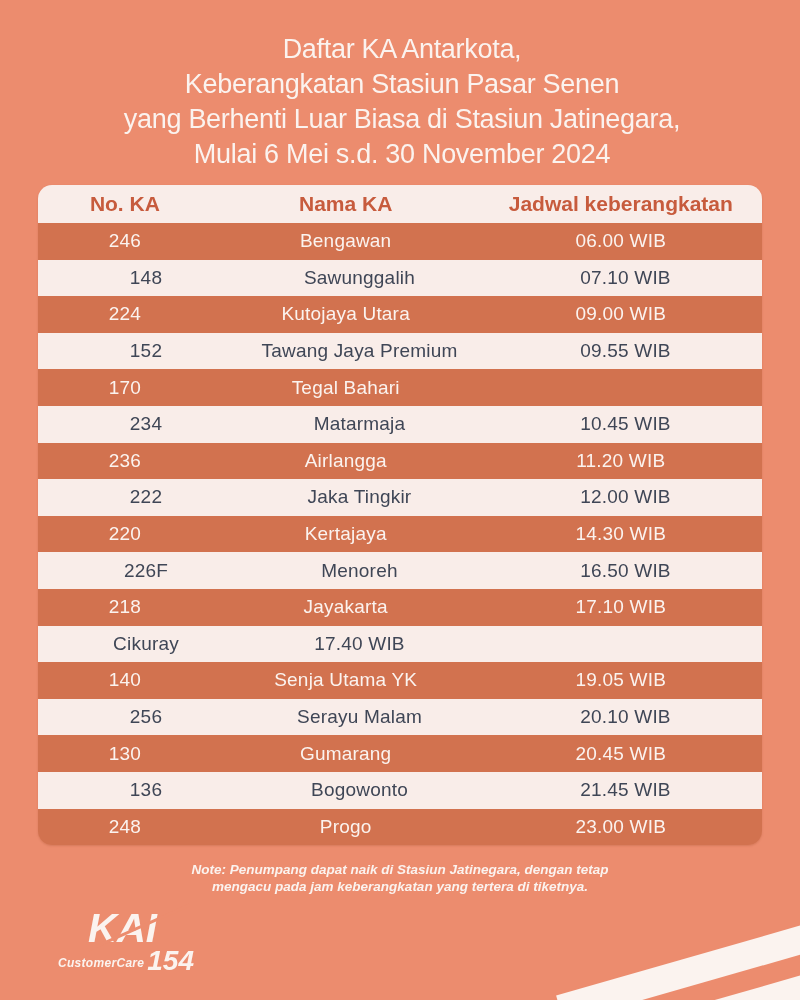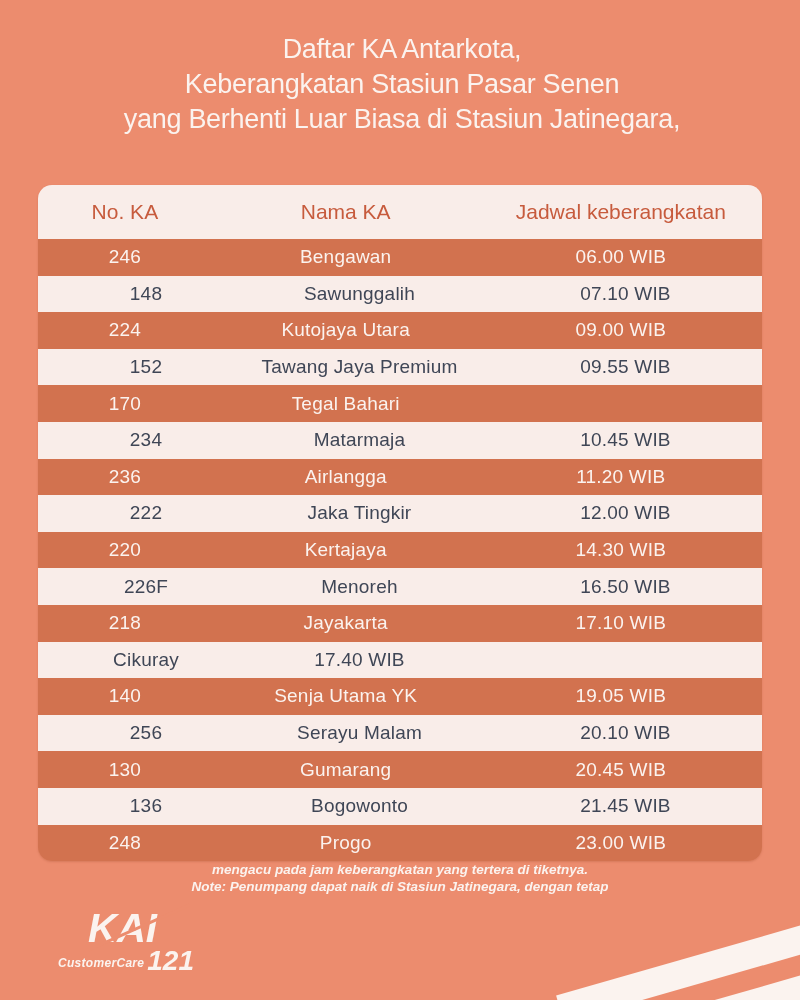--- a/index.html
+++ b/index.html
@@ -29,22 +29,22 @@
   .table{
     position:absolute;top:185px;left:38px;width:724px;
     border-radius:14px;overflow:hidden;
     box-shadow:0 1px 2px rgba(150,70,40,0.25);
   }
   .thead,.tr{
     display:grid;grid-template-columns:24% 37% 39%;
     align-items:center;text-align:center;
   }
   .thead{
-    height:54px;background:var(--row-light);
-    color:var(--header-text);font-weight:normal;font-size:21px;
+    height:38px;background:var(--row-light);
+    color:var(--header-text);font-weight:bold;font-size:21px;
   }
   .tr{height:36.6px;font-weight:normal;font-size:19px;letter-spacing:0.2px;}
   .tr.dark{background:var(--row-dark);color:var(--text-light);}
   .tr.light{background:var(--row-light);color:var(--text-dark);padding-left:24px;}
   .note{
     position:absolute;top:861px;left:0;right:0;
     text-align:center;color:var(--text-light);
     font-size:13.5px;font-weight:bold;font-style:italic;line-height:17px;
   }
   .logo{position:absolute;left:58px;top:910px;width:160px;color:var(--text-light);}
@@ -70,20 +70,21 @@
 </style>
 </head>
 <body>
 
 <div id="canvas">
 
   <div class="title">
     <div>Daftar KA Antarkota,</div>
     <div>Keberangkatan Stasiun Pasar Senen</div>
     <div>yang Berhenti Luar Biasa di Stasiun Jatinegara,</div>
+    <div>Mulai 6 Mei s.d. 30 November 2024</div>
   </div>
 
   <div class="table">
     <div class="thead">
       <div>No. KA</div>
       <div>Nama KA</div>
       <div>Jadwal keberangkatan</div>
     </div>
     <div id="rows">
   <div class="tr dark">
@@ -182,32 +183,32 @@
 
   <div class="tr dark">
     <div>248</div>
     <div>Progo</div>
     <div>23.00 WIB</div>
   </div>
 </div>
   </div>
 
   <div class="note">
+    <div>Note: Penumpang dapat naik di Stasiun Jatinegara, dengan tetap</div>
     <div>mengacu pada jam keberangkatan yang tertera di tiketnya.</div>
-    <div>Note: Penumpang dapat naik di Stasiun Jatinegara, dengan tetap</div>
   </div>
 
   <div class="logo">
     <div class="kai">
       <span>KAI</span>
       <span class="kai-slash"></span>
     </div>
     <div class="logo-bottom">
       <span class="cc">CustomerCare</span>
-      <span class="n121">121</span>
+      <span class="n121">154</span>
     </div>
   </div>
 
   <div>
     <div class="stripe s1"></div>
     <div class="stripe s2"></div>
   </div>
 
 </div>
 

